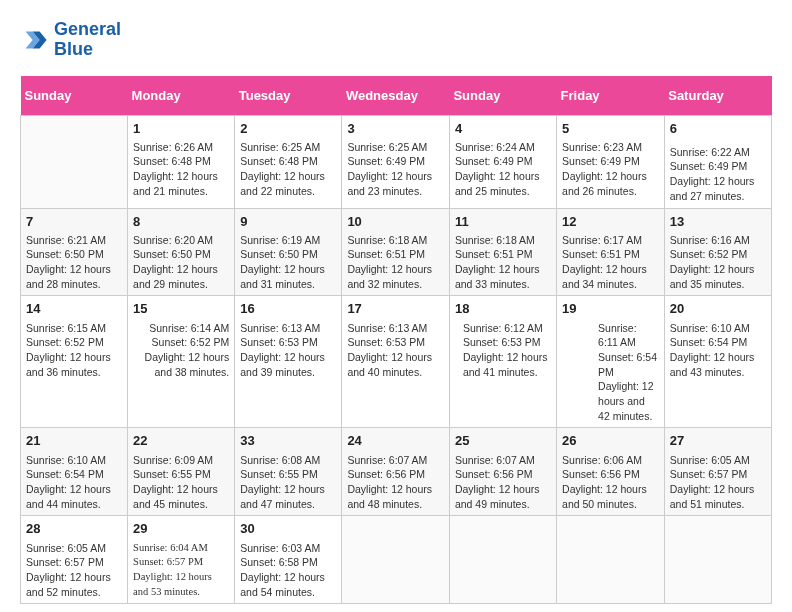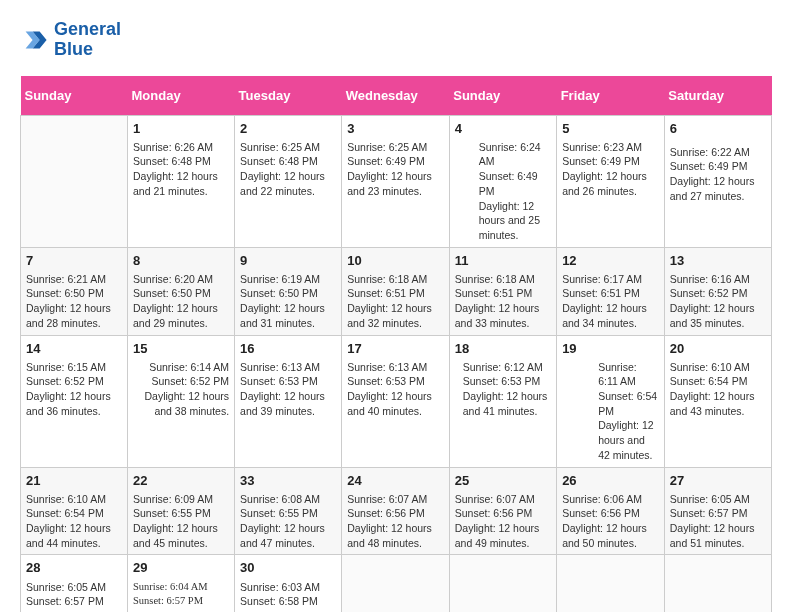--- a/index.html
+++ b/index.html
@@ -136,21 +136,21 @@
 Daylight: 12 hours and 22 minutes.</div>
         </td>
         <td>
           <span class="day-num">3</span>
           <div class="day-info" style="white-space: pre-line;">Sunrise: 6:25 AM
 Sunset: 6:49 PM
 Daylight: 12 hours and 23 minutes.</div>
         </td>
         <td>
           <span class="day-num">4</span>
-          <div class="day-info" style="white-space: pre-line; margin-left: 24px;">Sunrise: 6:24 AM
+          <div class="day-info" style="white-space: pre-line;">Sunrise: 6:24 AM
 Sunset: 6:49 PM
 Daylight: 12 hours and 25 minutes.</div>
         </td>
         <td>
           <span class="day-num">5</span>
           <div class="day-info" style="white-space: pre-line;">Sunrise: 6:23 AM
 Sunset: 6:49 PM
 Daylight: 12 hours and 26 minutes.</div>
         </td>
         <td>

